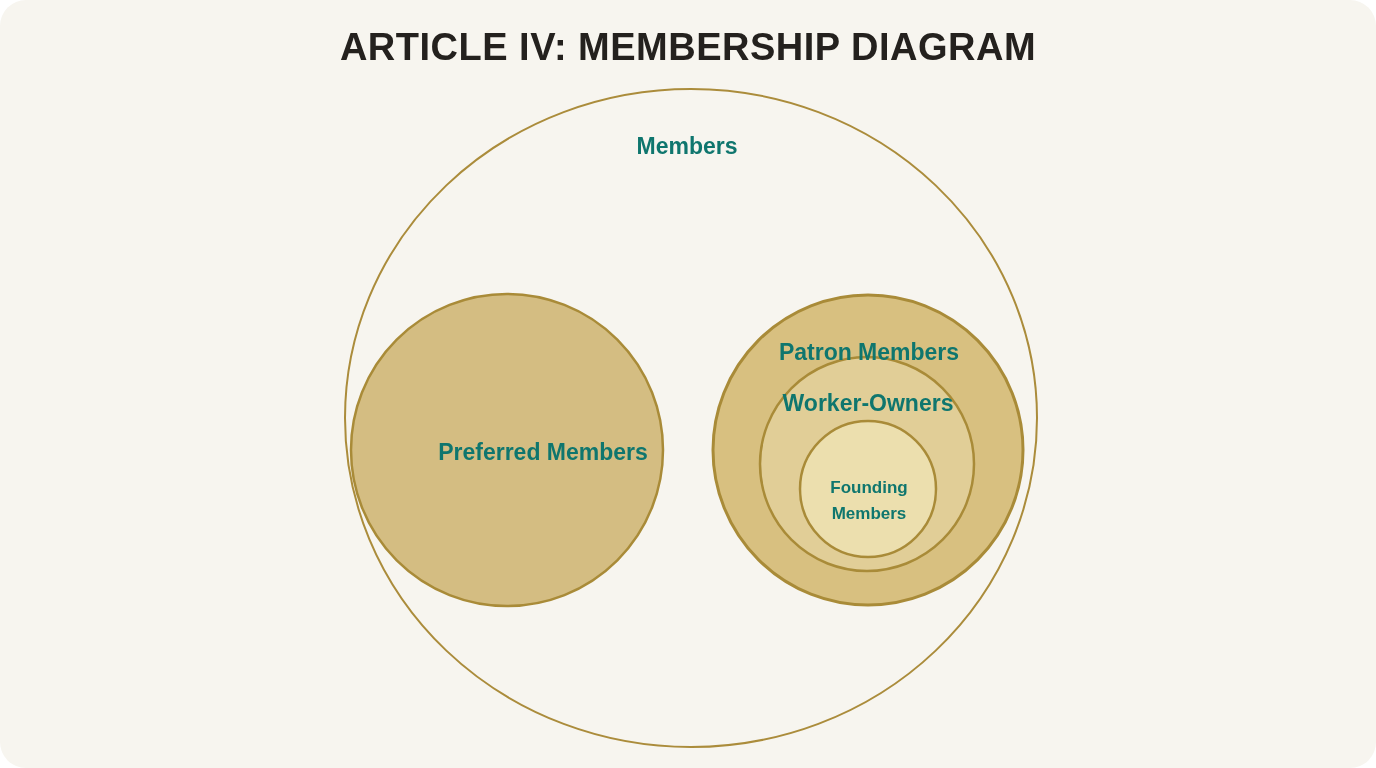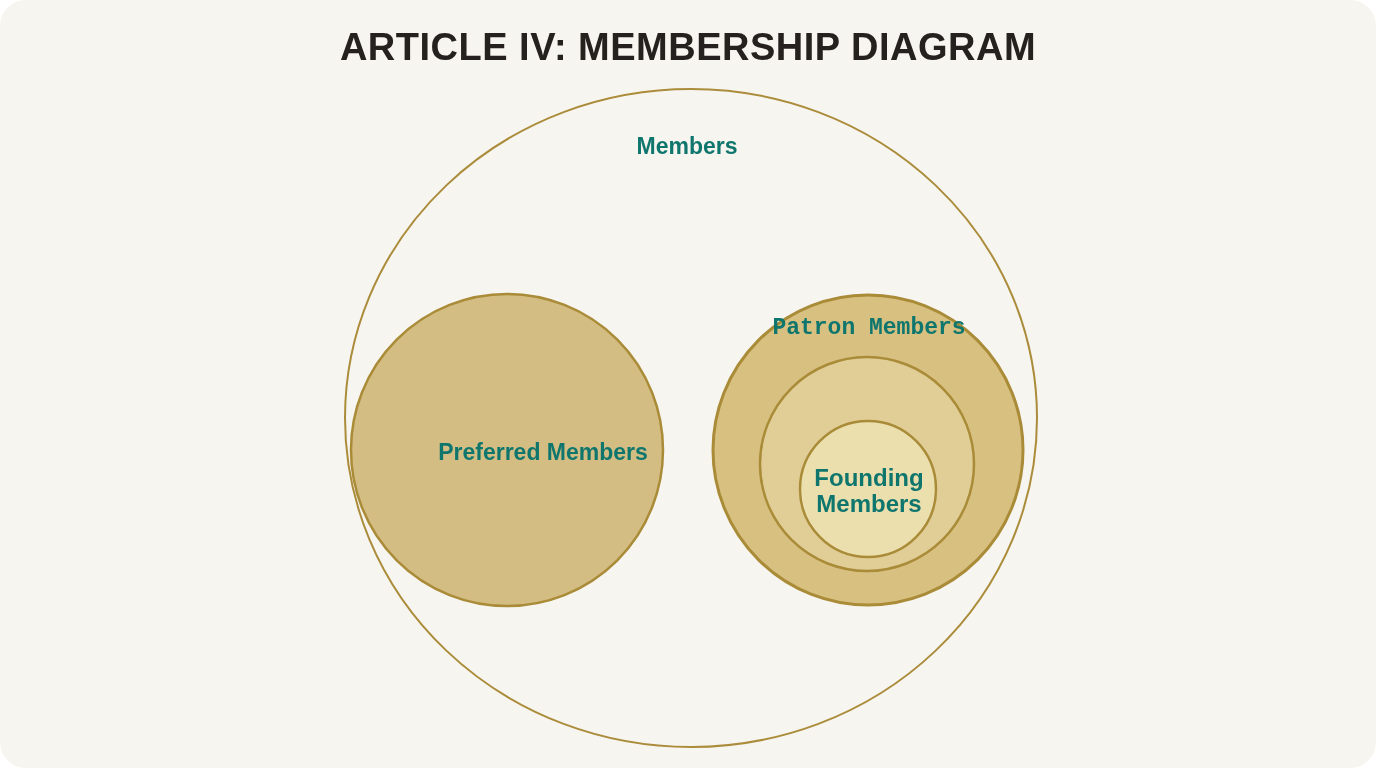--- a/index.html
+++ b/index.html
@@ -36,25 +36,26 @@
     transform: translate(-50%, -50%);
     font-size: 23px;
     font-weight: 700;
     color: #0f766e;
     white-space: nowrap;
     text-align: center;
   }
   .set-label.two-line {
     white-space: normal;
     line-height: 26px;
-    font-size: 24px;
+    font-size: 17px;
+    margin-top: 10px;
   }
   .lbl-members   { left: 687px; top: 146px; }
   .lbl-preferred { left: 507px; top: 452px; margin-left: 36px; }
-  .lbl-patron    { left: 869px; top: 328px; font-family: Liberation Mono, monospace; }
+  .lbl-patron    { left: 869px; top: 352px; }
   .lbl-worker    { left: 868px; top: 403px; }
   .lbl-founding  { left: 869px; top: 491px; }
 </style>
 </head>
 <body>
 
 <div class="canvas">
 
   <svg width="1376" height="768" viewBox="0 0 1376 768">
     <rect x="0" y="0" width="1376" height="768" fill="#f7f5ef"></rect>
@@ -71,19 +72,20 @@
   </svg>
 
   <div class="page-title">ARTICLE IV: MEMBERSHIP DIAGRAM</div>
 
   <div class="set-label lbl-members">Members</div>
 
   <div class="set-label lbl-preferred">Preferred Members</div>
 
   <div class="set-label lbl-patron">Patron Members</div>
 
+  <div class="set-label lbl-worker">Worker-Owners</div>
 
   <div class="set-label two-line lbl-founding">
     <div>Founding</div>
     <div>Members</div>
   </div>
 
 </div>
 
 </body></html>

